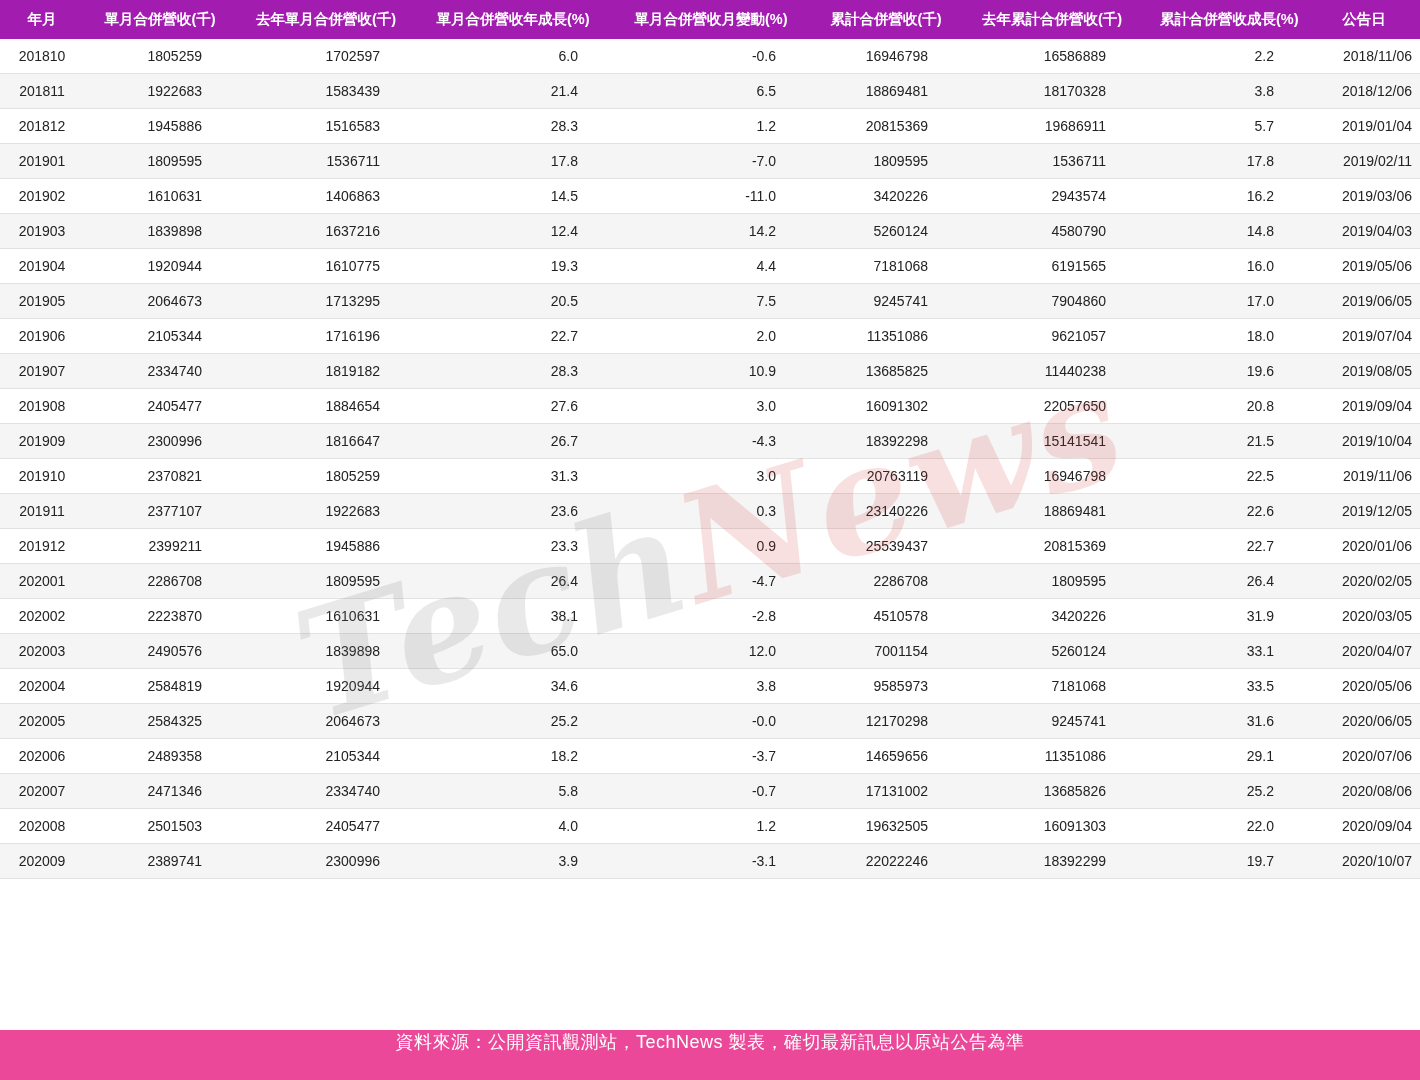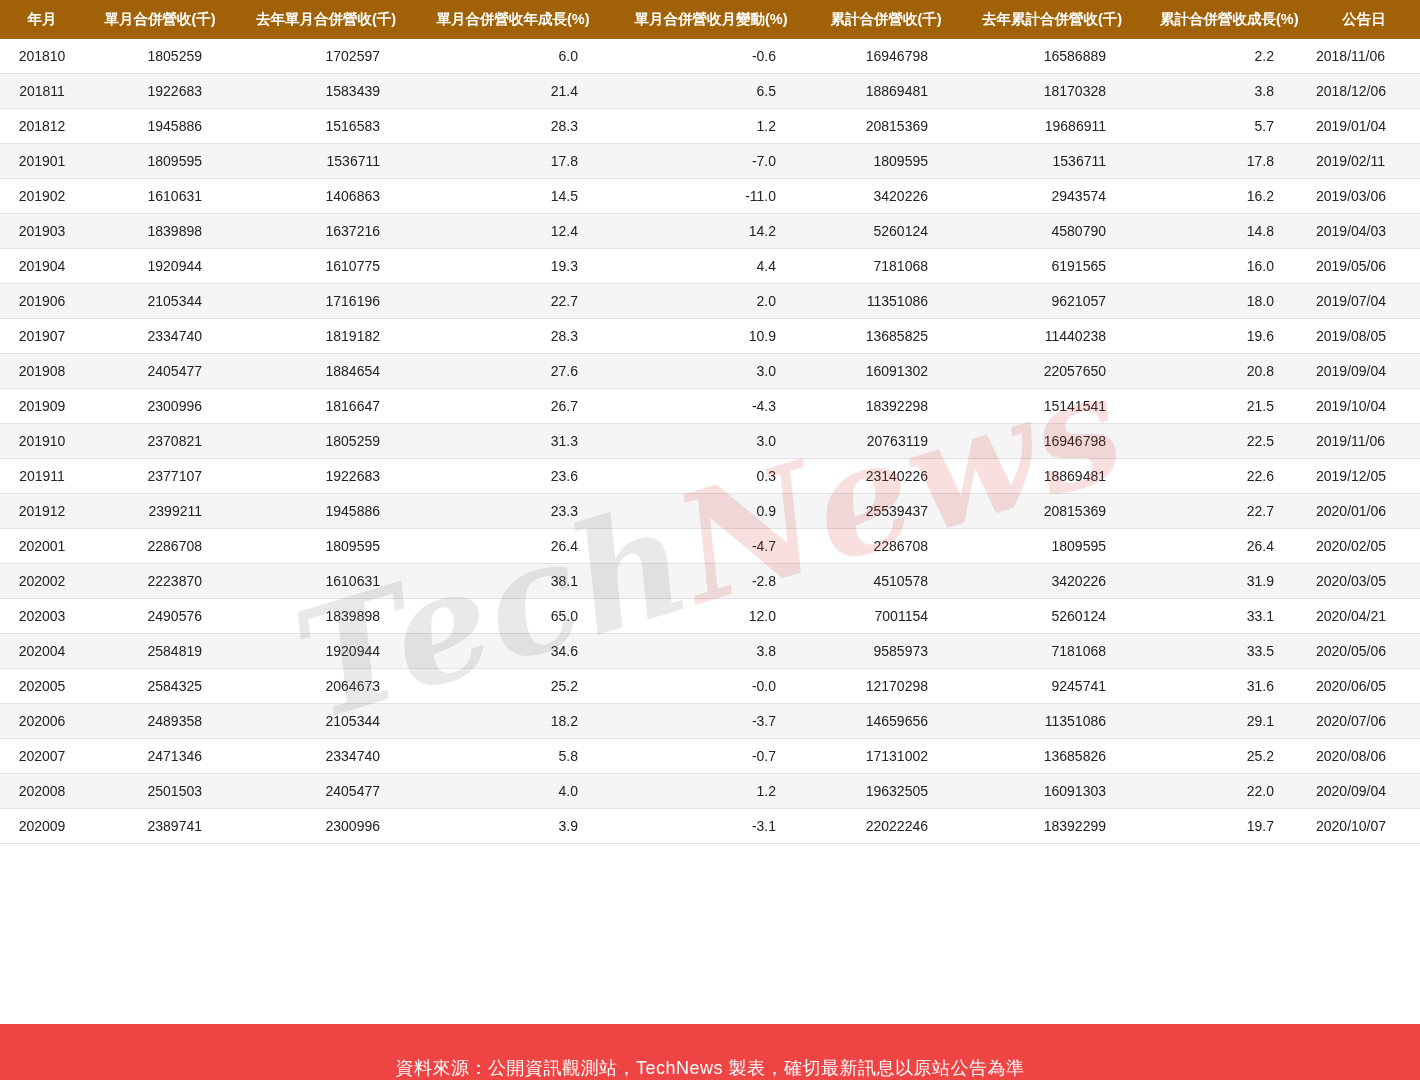--- a/index.html
+++ b/index.html
@@ -44,21 +44,21 @@
   .wm-news { color: rgba(214,60,60,0.16); }
 
   table {
     border-collapse: collapse;
     width: 1420px;
     table-layout: fixed;
     position: relative;
     z-index: 1;
   }
   thead th {
-    background: #a16207;
+    background: #a21caf;
     color: #ffffff;
     font-size: 14.5px;
     font-weight: 700;
     padding: 10px 20px;
     text-align: center;
     border: none;
     white-space: nowrap;
   }
   tbody td {
     font-size: 14px;
@@ -70,32 +70,32 @@
     background: #ffffff;
   }
   tbody tr:nth-child(even) td {
     background: #f5f5f5;
   }
   tbody td.num {
     text-align: right;
     padding-right: 34px;
   }
   tbody td.col0 { padding-right: 8px; }
-  tbody td.collast { text-align: left; padding-right: 8px; }
+  tbody td.collast { text-align: right; padding-right: 8px; }
 
   .footer {
     position: absolute;
     left: 0;
     bottom: 0;
     width: 1420px;
-    height: 56px;
-    background: #ef4444;
+    height: 50px;
+    background: #ec4899;
     color: #ffffff;
     display: flex;
-    align-items: flex-end;
+    align-items: flex-start;
     justify-content: center;
     font-size: 18px;
     letter-spacing: 0.5px;
     z-index: 4;
   }
 </style>
 </head>
 <body>
 
 <div class="wrap">
@@ -201,20 +201,31 @@
           <td class="num">1920944</td>
           <td class="num">1610775</td>
           <td class="num">19.3</td>
           <td class="num">4.4</td>
           <td class="num">7181068</td>
           <td class="num">6191565</td>
           <td class="num">16.0</td>
           <td class="collast">2019/05/06</td>
         </tr>
         <tr>
+          <td class="col0">201905</td>
+          <td class="num">2064673</td>
+          <td class="num">1713295</td>
+          <td class="num">20.5</td>
+          <td class="num">7.5</td>
+          <td class="num">9245741</td>
+          <td class="num">7904860</td>
+          <td class="num">17.0</td>
+          <td class="collast">2019/06/05</td>
+        </tr>
+        <tr>
           <td class="col0">201906</td>
           <td class="num">2105344</td>
           <td class="num">1716196</td>
           <td class="num">22.7</td>
           <td class="num">2.0</td>
           <td class="num">11351086</td>
           <td class="num">9621057</td>
           <td class="num">18.0</td>
           <td class="collast">2019/07/04</td>
         </tr>
@@ -308,21 +319,21 @@
         </tr>
         <tr>
           <td class="col0">202003</td>
           <td class="num">2490576</td>
           <td class="num">1839898</td>
           <td class="num">65.0</td>
           <td class="num">12.0</td>
           <td class="num">7001154</td>
           <td class="num">5260124</td>
           <td class="num">33.1</td>
-          <td class="collast">2020/04/21</td>
+          <td class="collast">2020/04/07</td>
         </tr>
         <tr>
           <td class="col0">202004</td>
           <td class="num">2584819</td>
           <td class="num">1920944</td>
           <td class="num">34.6</td>
           <td class="num">3.8</td>
           <td class="num">9585973</td>
           <td class="num">7181068</td>
           <td class="num">33.5</td>

